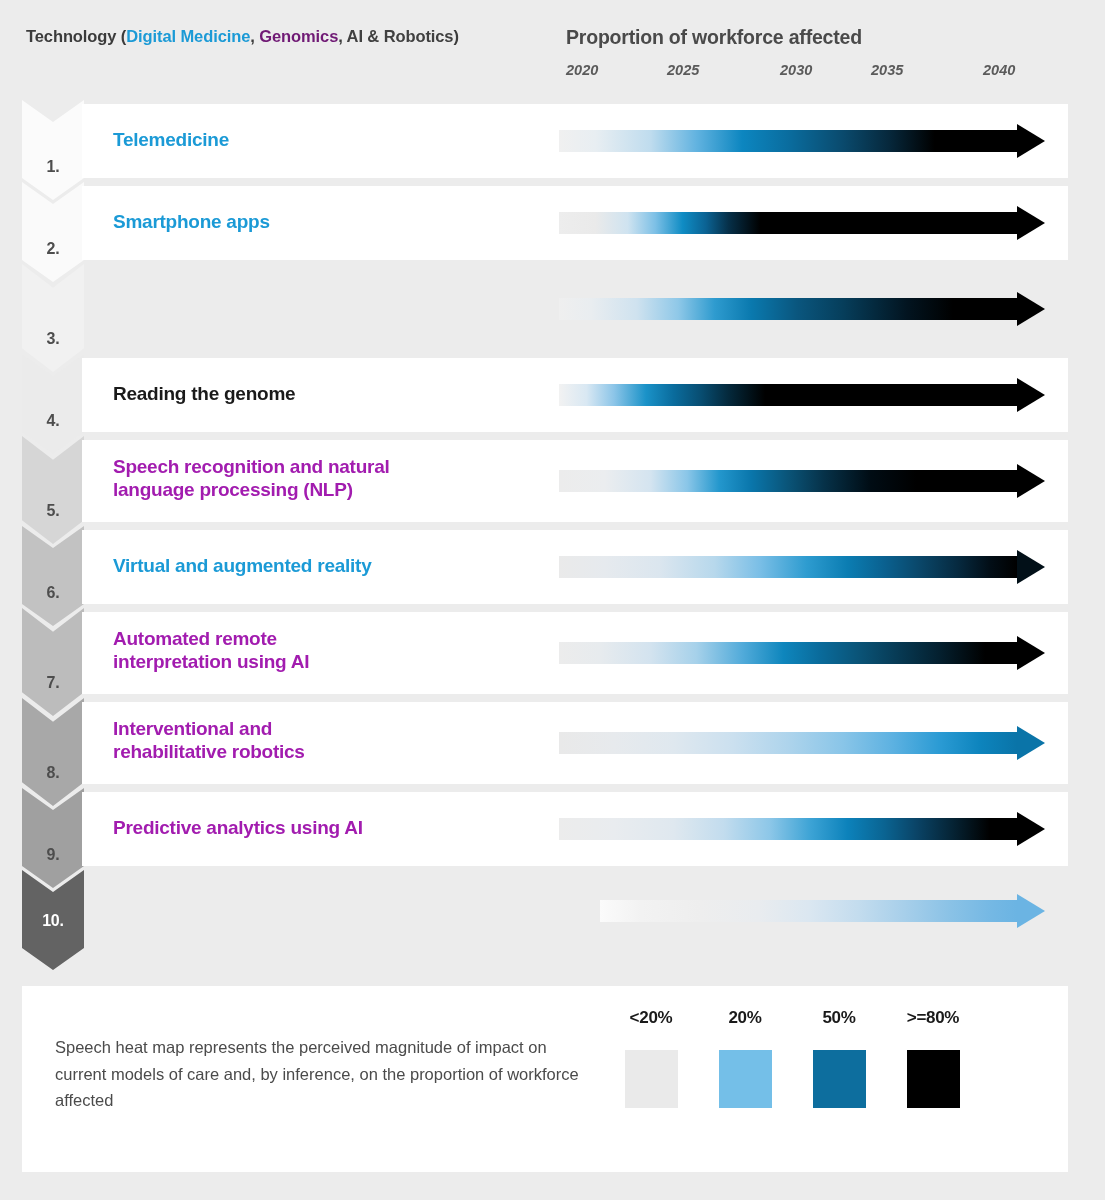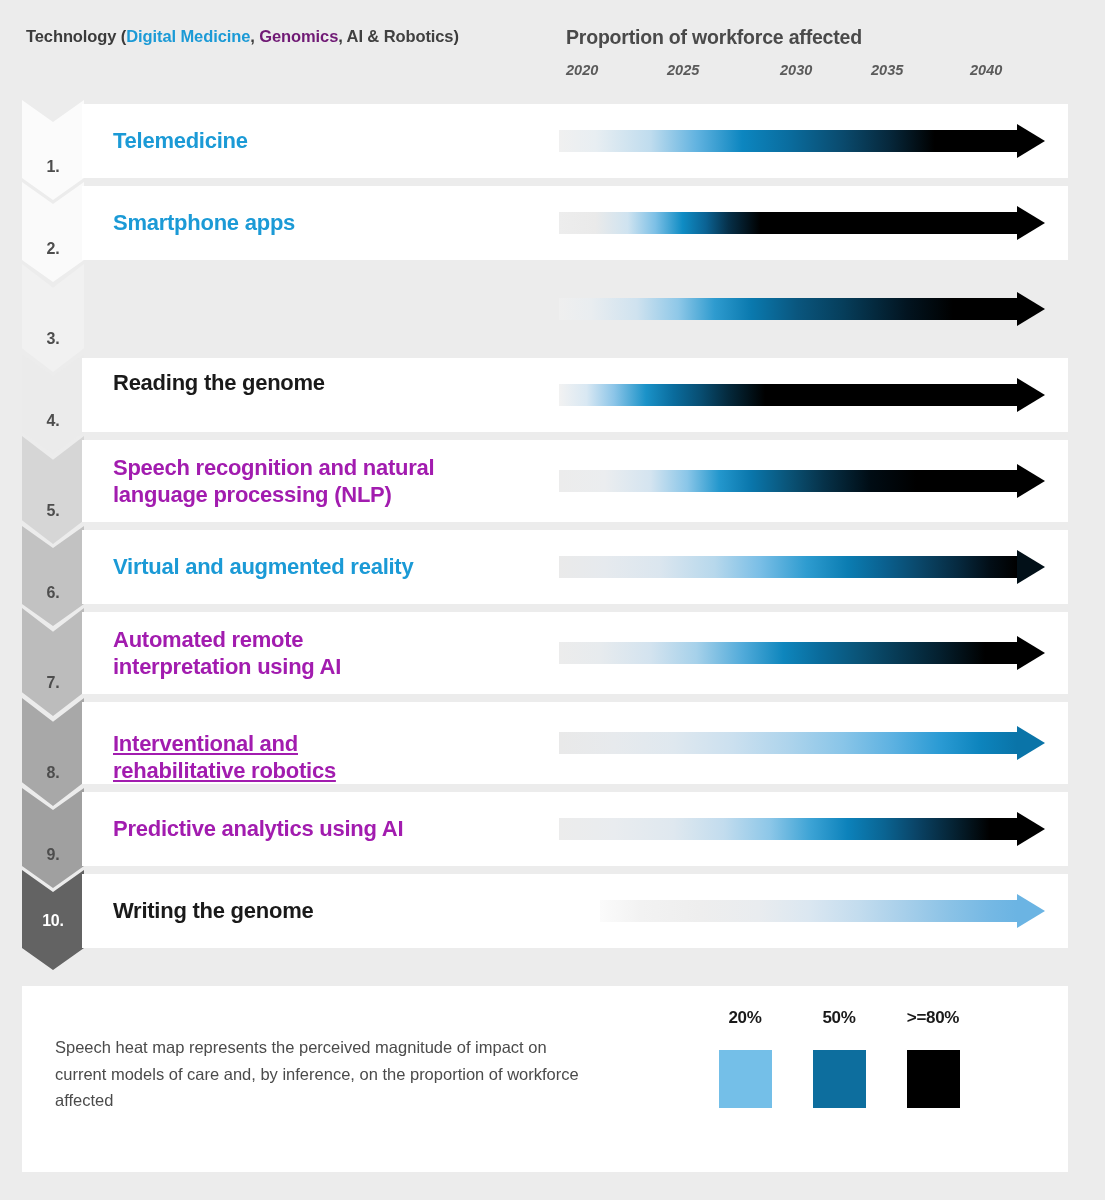--- a/index.html
+++ b/index.html
@@ -97,21 +97,21 @@
   .card {
     position: absolute;
     left: 82px;
     top: 4px;
     width: 986px;
     background: #ffffff;
   }
   .label {
     position: absolute;
     left: 31px;
-    font-size: 22px;
+    font-size: 19px;
     font-weight: 700;
     line-height: 1.22;
     letter-spacing: -0.25px;
     white-space: pre-line;
   }
   .label.digital  { color: #1b9ad6; }
   .label.genomics { color: #1a1a1a; }
   .label.ai       { color: #a21caf; }
 
   
@@ -179,21 +179,21 @@
 <div class="page">
 
   <div class="header">
     <div class="hdr-tech" id="hdr-tech"><span>Technology (</span><span class="cat-digital" style="color: rgb(27, 154, 214);">Digital Medicine</span><span>, </span><span class="cat-genomics" style="color: #701a75;">Genomics</span><span>, </span><span class="cat-ai" style="color: #404040;">AI &amp; Robotics</span><span>)</span></div>
     <div class="hdr-prop">Proportion of workforce affected</div>
     <div class="years" id="years-axis">
         <div class="year" style="left: 0px;">2020</div>
         <div class="year" style="left: 101px;">2025</div>
         <div class="year" style="left: 214px;">2030</div>
         <div class="year" style="left: 305px;">2035</div>
-        <div class="year" style="left: 404px;">2040</div>
+        <div class="year" style="left: 417px;">2040</div>
       </div>
   </div>
 
   <div class="rows" id="rows-container">
       <div class="row" style="height: 82px;">
         <div class="chev" style="height: 100px;">
           <div class="chev-shape" style="height: 100px; background: rgb(251, 251, 251);"></div>
           <div class="chev-num" style="top: 58px;">1.</div>
         </div>
         <div class="card" style="height: 74px;">
@@ -226,21 +226,21 @@
           <div class="arrow-shaft" style="width: 458px; background: linear-gradient(to right, rgb(239, 239, 239) 0%, rgb(233, 237, 240) 7%, rgb(207, 226, 239) 17%, rgb(143, 200, 232) 26%, rgb(46, 155, 207) 34%, rgb(10, 121, 174) 42%, rgb(10, 86, 126) 52%, rgb(6, 62, 91) 62%, rgb(2, 20, 32) 76%, rgb(0, 0, 0) 86%);"></div>
           <div class="arrow-head" style="left: 458px; background: rgb(0, 0, 0);"></div>
         </div>
       </div>
       <div class="row" style="height: 82px;">
         <div class="chev" style="height: 100px;">
           <div class="chev-shape" style="height: 100px; background: rgb(235, 235, 235);"></div>
           <div class="chev-num" style="top: 58px;">4.</div>
         </div>
         <div class="card" style="height: 74px;">
-          <div class="label genomics" style="top: 12px; text-align: center;">Reading the genome</div>
+          <div class="label genomics" style="top: 24px; text-align: center;">Reading the genome</div>
         </div>
         <div class="arrow-wrap" style="left: 559px; top: 24px; width: 486px;">
           <div class="arrow-shaft" style="width: 458px; background: linear-gradient(to right, rgb(242, 242, 242) 0%, rgb(217, 232, 243) 6%, rgb(140, 197, 232) 12%, rgb(26, 146, 200) 19%, rgb(10, 108, 157) 25%, rgb(8, 77, 113) 31%, rgb(4, 41, 60) 37%, rgb(0, 0, 0) 45%);"></div>
           <div class="arrow-head" style="left: 458px; background: rgb(0, 0, 0);"></div>
         </div>
       </div>
       <div class="row" style="height: 90px;">
         <div class="chev" style="height: 108px;">
           <div class="chev-shape" style="height: 108px; background: rgb(214, 214, 214);"></div>
           <div class="chev-num" style="top: 66px;">5.</div>
@@ -280,21 +280,21 @@
           <div class="arrow-shaft" style="width: 458px; background: linear-gradient(to right, rgb(236, 236, 236) 0%, rgb(231, 235, 238) 9%, rgb(211, 227, 239) 20%, rgb(166, 209, 234) 30%, rgb(82, 171, 218) 40%, rgb(14, 134, 189) 49%, rgb(10, 107, 155) 57%, rgb(10, 82, 117) 66%, rgb(7, 58, 84) 74%, rgb(4, 32, 47) 83%, rgb(0, 0, 0) 93%);"></div>
           <div class="arrow-head" style="left: 458px; background: rgb(0, 0, 0);"></div>
         </div>
       </div>
       <div class="row" style="height: 90px;">
         <div class="chev" style="height: 108px;">
           <div class="chev-shape" style="height: 108px; background: rgb(168, 168, 168);"></div>
           <div class="chev-num" style="top: 66px;">8.</div>
         </div>
         <div class="card" style="height: 82px;">
-          <div class="label ai" style="top: 29px; text-decoration: underline;">Interventional and
+          <div class="label ai" style="top: 15px;">Interventional and
 rehabilitative robotics</div>
         </div>
         <div class="arrow-wrap" style="left: 559px; top: 28px; width: 486px;">
           <div class="arrow-shaft" style="width: 458px; background: linear-gradient(to right, rgb(233, 233, 233) 0%, rgb(231, 234, 237) 12%, rgb(223, 232, 239) 25%, rgb(203, 224, 239) 38%, rgb(174, 212, 236) 50%, rgb(137, 197, 232) 62%, rgb(92, 177, 225) 73%, rgb(43, 155, 212) 83%, rgb(13, 132, 189) 92%, rgb(10, 116, 168) 100%);"></div>
           <div class="arrow-head" style="left: 458px; background: rgb(10, 116, 168);"></div>
         </div>
       </div>
       <div class="row" style="height: 82px;">
         <div class="chev" style="height: 100px;">
           <div class="chev-shape" style="height: 100px; background: rgb(160, 160, 160);"></div>
@@ -306,33 +306,34 @@
         <div class="arrow-wrap" style="left: 559px; top: 24px; width: 486px;">
           <div class="arrow-shaft" style="width: 458px; background: linear-gradient(to right, rgb(236, 236, 236) 0%, rgb(233, 236, 239) 12%, rgb(223, 232, 239) 25%, rgb(194, 220, 238) 36%, rgb(141, 199, 232) 46%, rgb(60, 163, 213) 55%, rgb(12, 130, 187) 63%, rgb(10, 100, 146) 71%, rgb(10, 68, 103) 78%, rgb(5, 35, 52) 86%, rgb(0, 0, 0) 94%);"></div>
           <div class="arrow-head" style="left: 458px; background: rgb(0, 0, 0);"></div>
         </div>
       </div>
       <div class="row" style="height: 82px;">
         <div class="chev" style="height: 100px;">
           <div class="chev-shape" style="height: 100px; background: rgb(99, 99, 99);"></div>
           <div class="chev-num light" style="top: 42px;">10.</div>
         </div>
-        <div class="card" style="height: 74px;">
-          <div class="label genomics" style="top: 24px;">Writing the genome</div>
-        </div>
         <div class="arrow-wrap" style="left: 600px; top: 24px; width: 445px;">
           <div class="arrow-shaft" style="width: 417px; background: linear-gradient(to right, rgb(251, 251, 251) 0%, rgb(242, 242, 242) 10%, rgb(238, 238, 238) 24%, rgb(233, 236, 239) 38%, rgb(219, 231, 241) 50%, rgb(195, 220, 238) 62%, rgb(167, 207, 234) 73%, rgb(138, 194, 230) 84%, rgb(116, 184, 228) 94%, rgb(107, 180, 227) 100%);"></div>
           <div class="arrow-head" style="left: 417px; background: rgb(107, 180, 227);"></div>
         </div>
       </div>
     </div>
 
   <div class="legend">
     <div class="legend-text">Speech heat map represents the perceived magnitude of impact on current models of care and, by inference, on the proportion of workforce affected</div>
     <div class="legend-keys" id="legend-keys">
+        <div class="legend-key" style="left: 0px;">
+          <span class="klabel">&lt;20%</span>
+          <span class="swatch" style="background: rgb(234, 234, 234);"></span>
+        </div>
         <div class="legend-key" style="left: 94px;">
           <span class="klabel">20%</span>
           <span class="swatch" style="background: rgb(116, 191, 232);"></span>
         </div>
         <div class="legend-key" style="left: 188px;">
           <span class="klabel">50%</span>
           <span class="swatch" style="background: rgb(13, 110, 158);"></span>
         </div>
         <div class="legend-key" style="left: 282px;">
           <span class="klabel">&gt;=80%</span>

